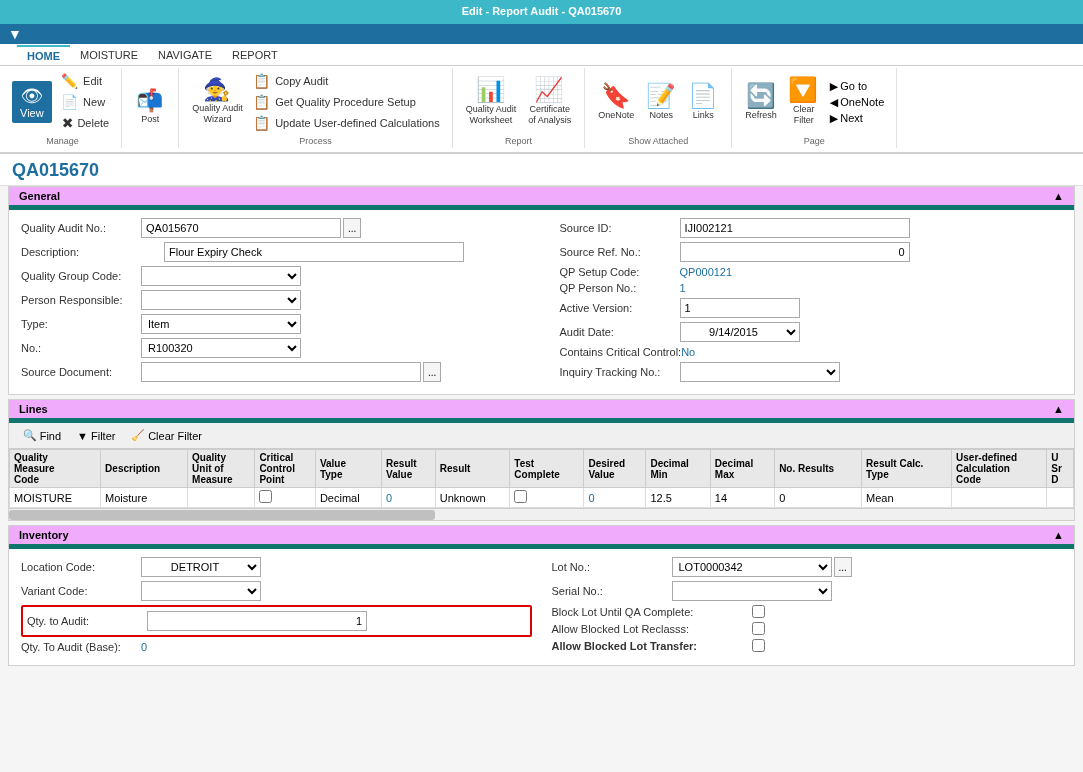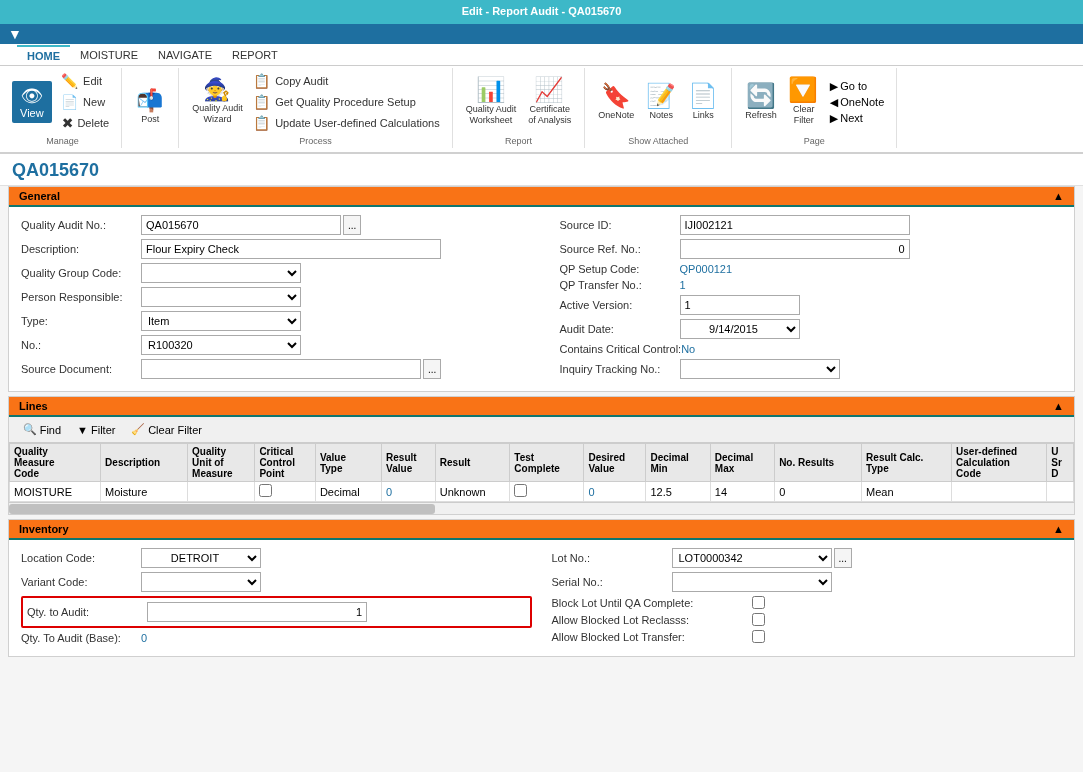--- a/index.html
+++ b/index.html
@@ -131,29 +131,29 @@
       font-weight: 600;
     }
 
     
     .section {
       background: white;
       margin-bottom: 4px;
       border: 1px solid #d0d0d0;
     }
     .section-header {
-      background: #f97316;
+      background: #f0abfc;
       padding: 3px 10px;
       font-weight: 600;
       font-size: 11px;
       display: flex;
       justify-content: space-between;
       align-items: center;
       cursor: pointer;
-      border-bottom: 2px solid #0f766e;
+      border-bottom: 5px solid #0f766e;
     }
     .section-body { padding: 8px 12px; }
 
     
     .form-row {
       display: flex;
       align-items: center;
       margin-bottom: 4px;
     }
     .form-label {
@@ -435,21 +435,21 @@
         <div class="general-grid">
 
           <div>
             <div class="form-row">
               <span class="form-label">Quality Audit No.:</span>
               <input class="form-input" style="width: 200px;" value="QA015670">
               <button class="ellipsis-btn">...</button>
             </div>
             <div class="form-row">
               <span class="form-label">Description:</span>
-              <input class="form-input" style="width: 300px;" value="Flour Expiry Check">
+              <input class="form-input" style="width: 300px; margin-left: 23px;" value="Flour Expiry Check">
             </div>
             <div class="form-row">
               <span class="form-label">Quality Group Code:</span>
               <select class="form-select" style="width:160px;">
                 <option value=""></option>
               </select>
             </div>
             <div class="form-row">
               <span class="form-label">Person Responsible:</span>
               <select class="form-select" style="width:160px;">
@@ -482,21 +482,21 @@
             </div>
             <div class="form-row">
               <span class="form-label">Source Ref. No.:</span>
               <input class="form-input" style="width: 230px; text-align: right;" value="0">
             </div>
             <div class="form-row">
               <span class="form-label">QP Setup Code:</span>
               <span class="blue-text" style="cursor:pointer; ">QP000121</span>
             </div>
             <div class="form-row">
-              <span class="form-label">QP Transfer No.:</span>
+              <span class="form-label">QP Person No.:</span>
               <span class="blue-text">1</span>
             </div>
             <div class="form-row">
               <span class="form-label">Active Version:</span>
               <input class="form-input" style="width: 120px;" value="1">
             </div>
             <div class="form-row">
               <span class="form-label">Audit Date:</span>
               <select class="form-select" style="width:120px;text-align:center;">
                 <option value="9/14/2015" selected="">9/14/2015</option>
@@ -630,21 +630,21 @@
             </div>
             <div class="form-row">
               <span class="form-label" style="min-width:200px;">Block Lot Until QA Complete:</span>
               <input type="checkbox" class="form-checkbox" style="">
             </div>
             <div class="form-row">
               <span class="form-label" style="min-width:200px;">Allow Blocked Lot Reclasss:</span>
               <input type="checkbox" class="form-checkbox" style="">
             </div>
             <div class="form-row">
-              <span class="form-label" style="min-width:200px;">Allow Blocked Lot Transfer:</span>
+              <span class="form-label" style="min-width:200px;font-weight:bold;">Allow Blocked Lot Transfer:</span>
               <input type="checkbox" class="form-checkbox" style="">
             </div>
           </div>
         </div>
       </div>
     </div>
 
   </div>
 </div>
 

